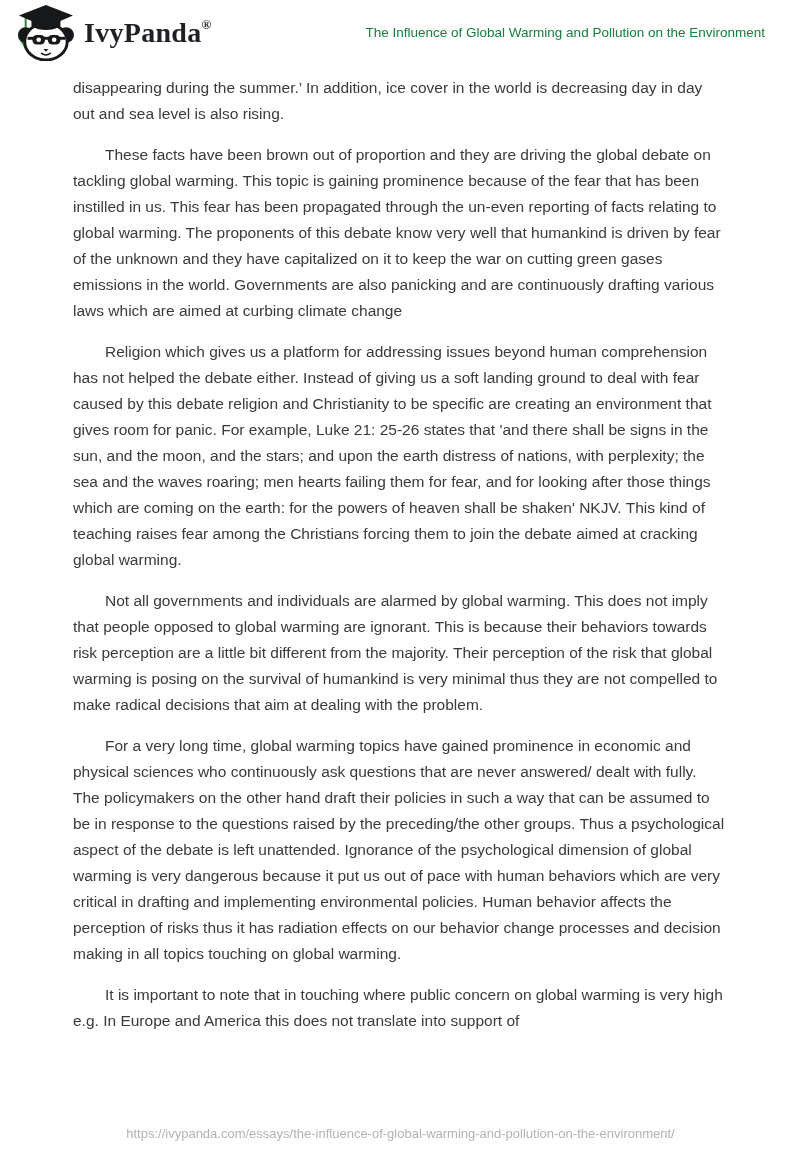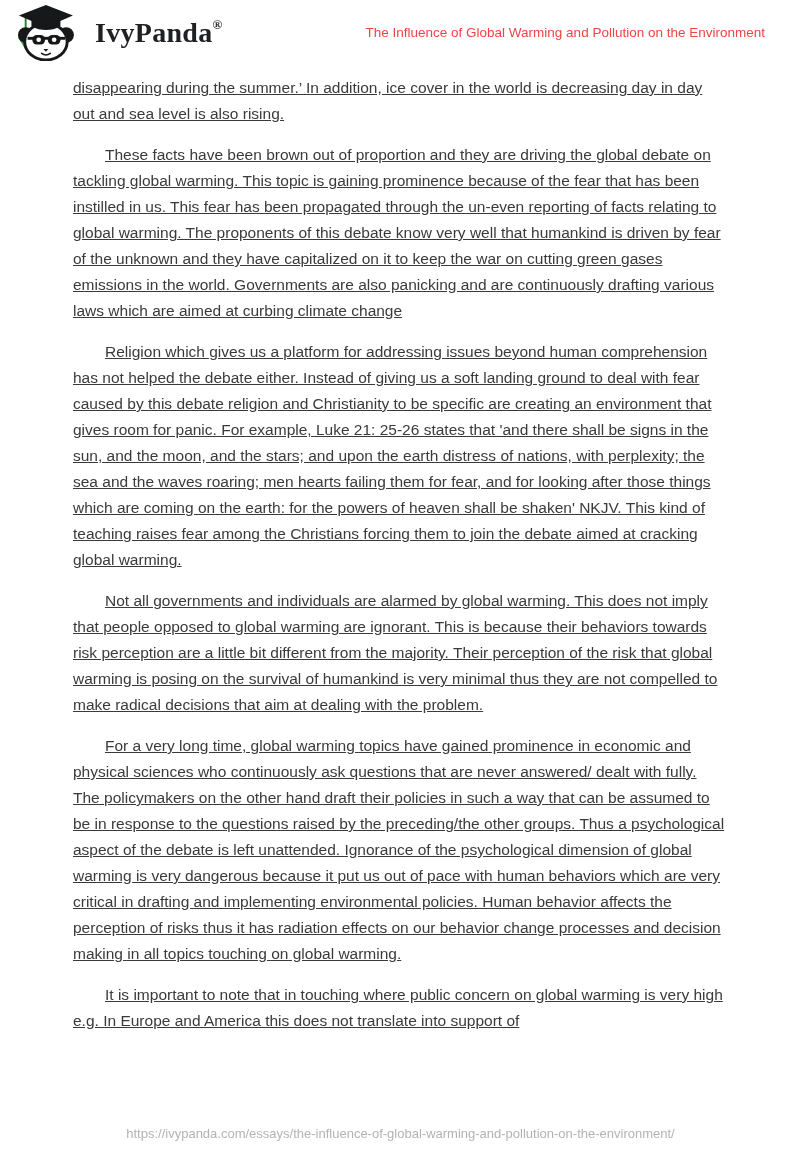--- a/index.html
+++ b/index.html
@@ -17,59 +17,58 @@
   .header {
     display: flex;
     align-items: center;
     justify-content: space-between;
     padding: 5px 35px 2px 13px;
     height: 62px;
   }
   .brand {
     display: flex;
     align-items: center;
-    gap: 20px;
+    gap: 9px;
     cursor: pointer;
   }
   .logo-svg { display: block; }
   .brand-name {
     font-family: "Liberation Serif", serif;
     font-weight: bold;
     font-size: 28px;
     color: #1f2023;
     letter-spacing: 0.3px;
     line-height: 1;
   }
   .brand-reg {
     font-family: "Liberation Serif", serif;
     font-weight: bold;
     font-size: 13px;
     color: #1f2023;
     vertical-align: 13px;
   }
   .header-title {
-    color: #ef4444;
+    color: #15803d;
     font-size: 13.5px;
     line-height: 1.2;
     margin-top: 2px;
   }
 
   
   .content {
     margin: 13px 0 0 73px;
     width: 653px;
     color: #3a3a3a;
     font-size: 15.5px;
     line-height: 26px;
     text-align: left;
   }
   .content p {
     margin: 0 0 15px 0;
     text-indent: 32px;
-    text-decoration: underline;
   }
   .content p.continuation { text-indent: 0; }
 
   
   .footer {
     position: absolute;
     top: 1126px;
     left: 0;
     width: 688px;
     padding-left: 113px;

